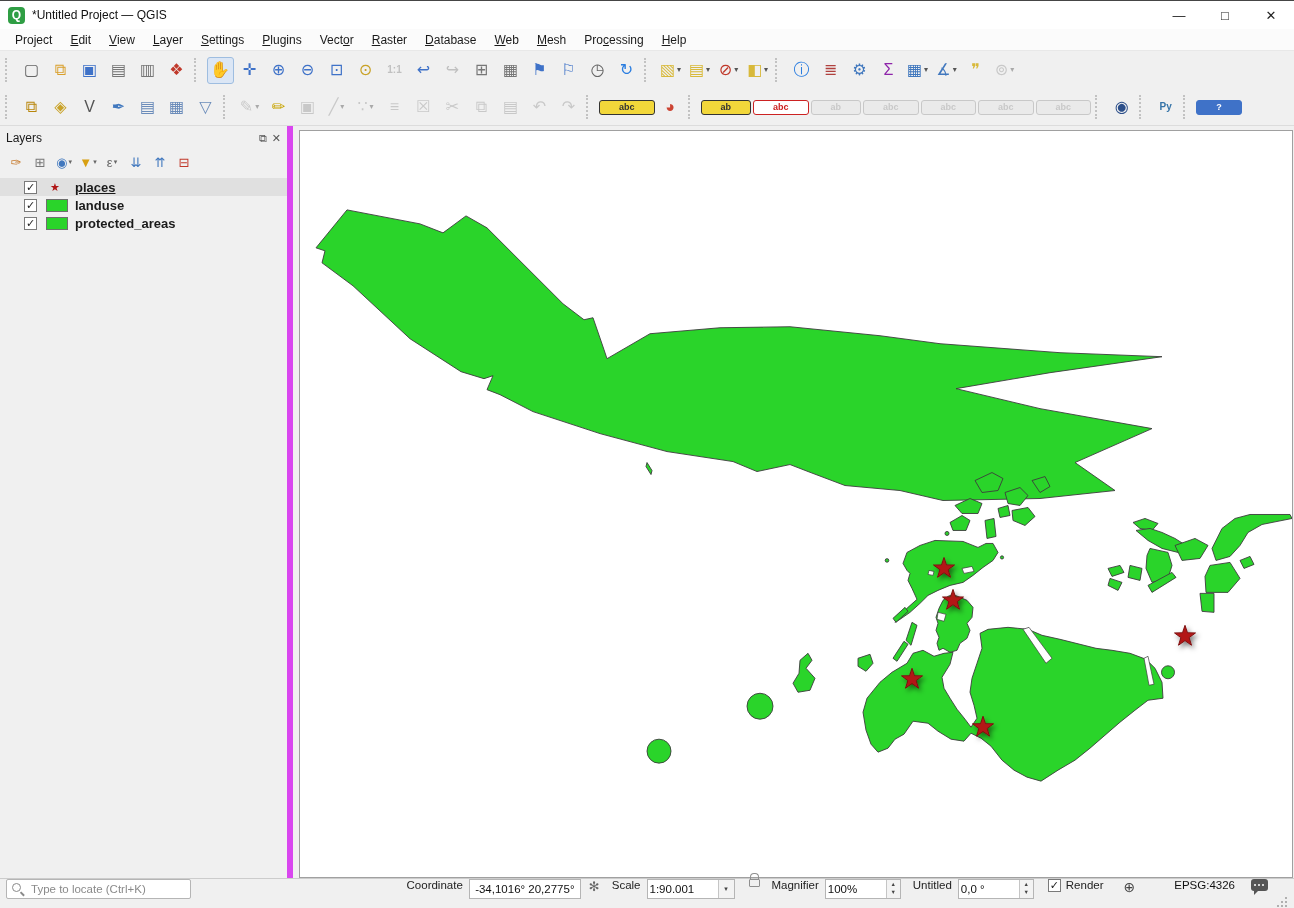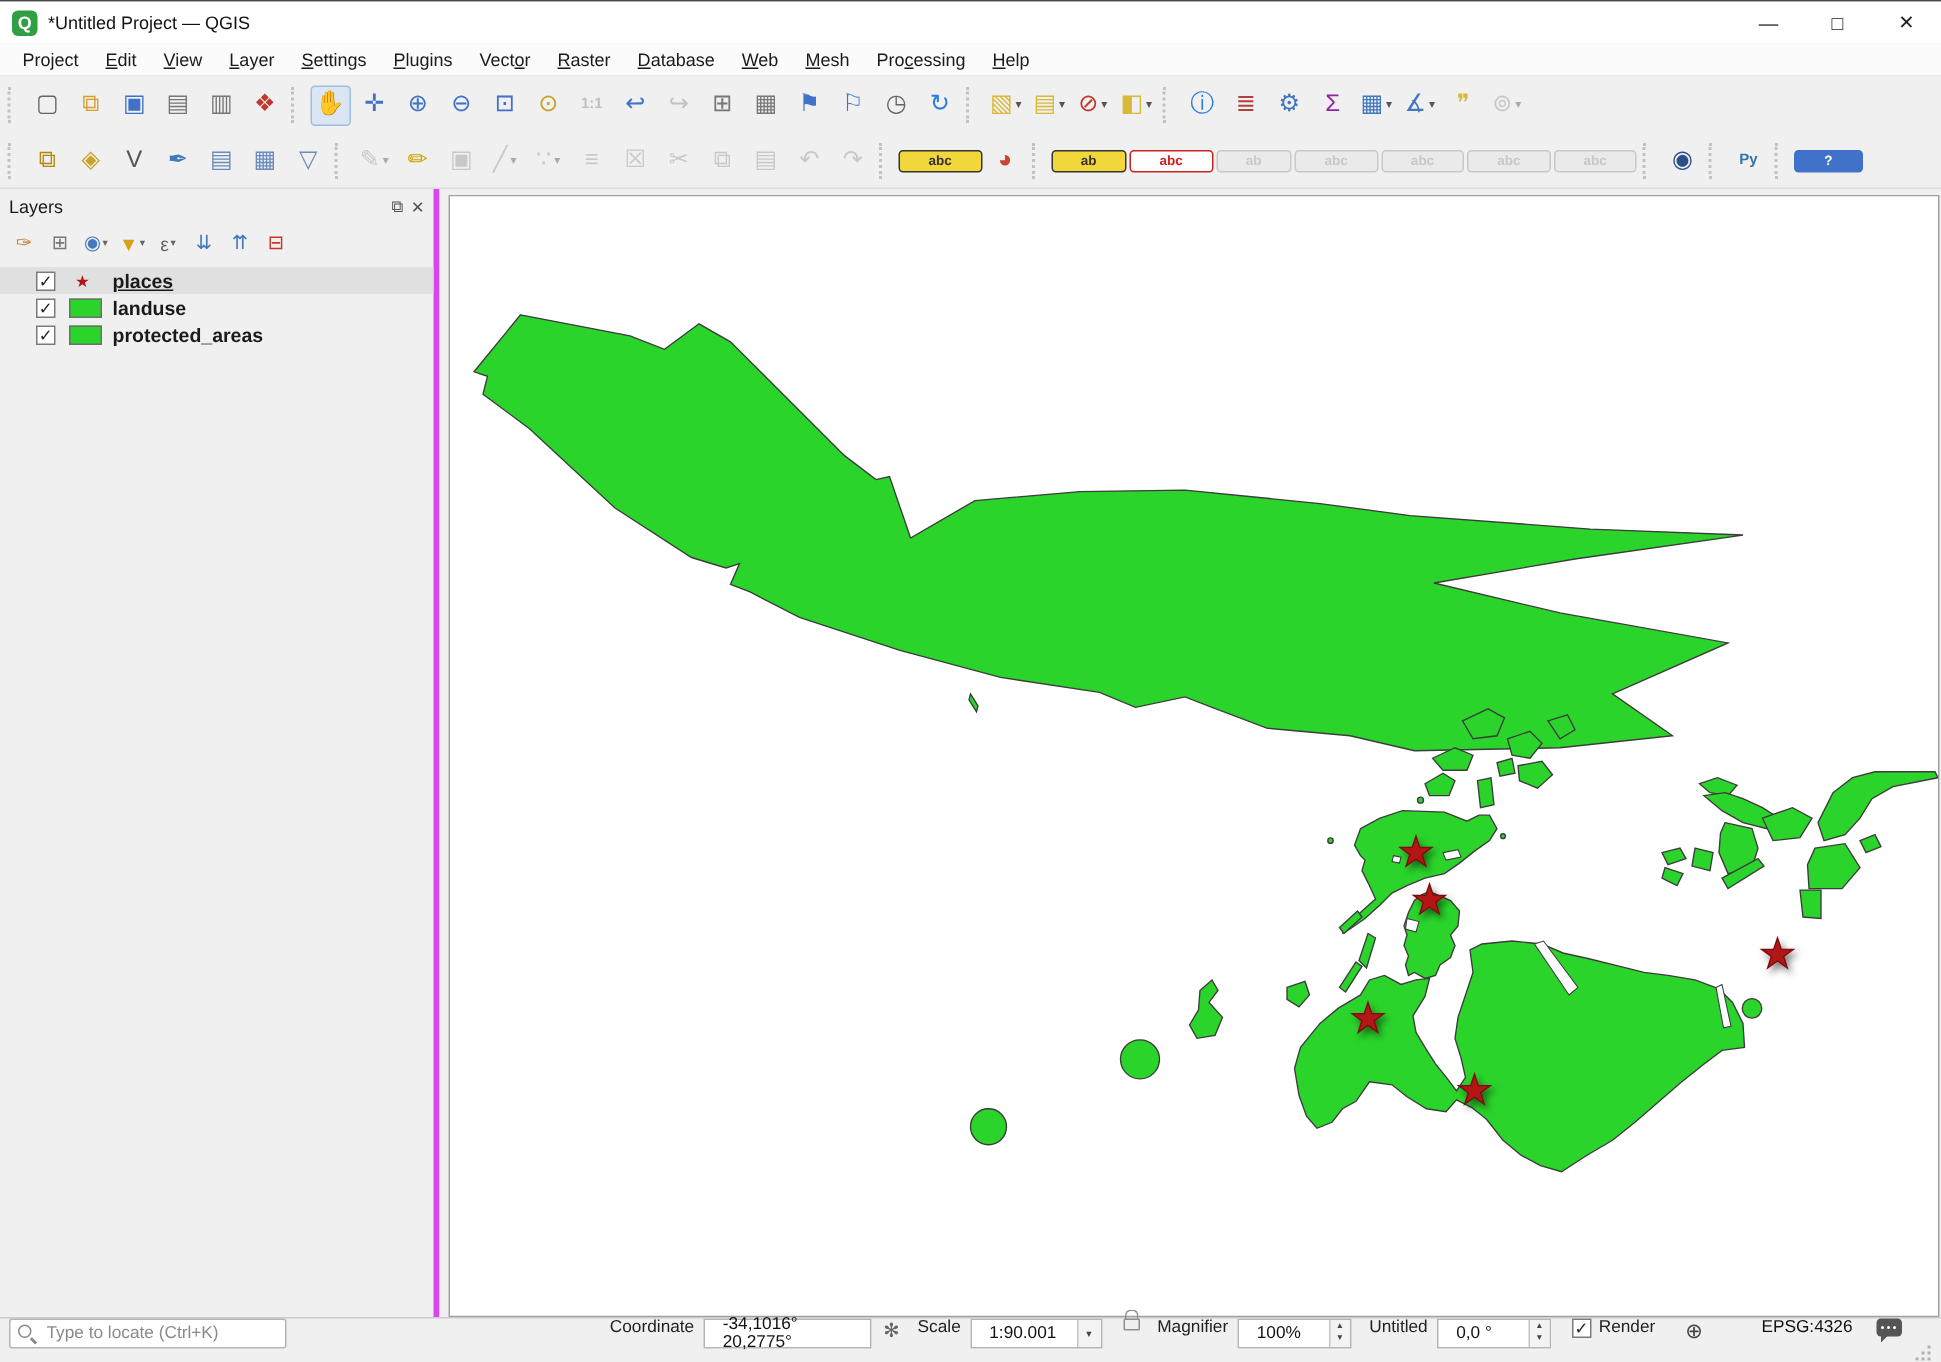--- a/index.html
+++ b/index.html
@@ -25,21 +25,21 @@
   #toolbar2 { height:37px; border-bottom:1px solid #dcdcdc; }
   .grip { width:8px; height:24px; border-left:2px dotted #c2c2c2; margin:0 4px 0 3px; }
   .tbtn { min-width:27px; height:27px; margin:0 1px; border-radius:3px; display:flex; align-items:center; justify-content:center; font-size:16px; line-height:1; position:relative; }
   .tbtn.active { background:#dbe6f5; border:1px solid #9ebde0; }
   .tbtn.disabled { opacity:0.45; filter:grayscale(100%);text-align:right; }
   .tbtn .dd { font-size:8px; color:#555; margin-left:2px; }
   .tbtn .pill { font-size:9px; font-weight:bold; padding:2px 19px; border-radius:3px; letter-spacing:0; }
   .glyph1-1 { font-size:10px; font-weight:bold; }
   
   .main { flex:1 1 auto; display:flex; min-height:0; }
-  .panel { width:293px; flex:0 0 auto; background:#f0f0f0; border-right:4px solid #d946ef; padding-top:2px; }
+  .panel { width:293px; flex:0 0 auto; background:#f0f0f0; border-right:6px solid #d946ef; padding-top:2px; }
   .panel-header { height:20px; display:flex; align-items:center; padding:0 6px; }
   .panel-title { font-size:12px; color:#1a1a1a; }
   .panel-header .ph-btns { margin-left:auto; display:flex; gap:5px; color:#555; font-size:11px; }
   .panel-tools { height:28px; display:flex; align-items:center; padding:0 4px; }
   .ptool { width:24px; height:22px; display:flex; align-items:center; justify-content:center; font-size:13px; margin right:1px; }
   .ptool .dd { font-size:7px; color:#666; margin-left:1px; }
   .layer-tree { margin-top:2px; }
   .layer-row { height:18px; display:flex; align-items:center; padding-left:24px; }
   .layer-row.selected { background:#e0e0e0; }
   .cbx { width:13px; height:13px; background:#fff; border:1px solid #7a7a7a; display:flex; align-items:center; justify-content:center; font-size:11px; color:#222; margin-right:9px; flex:0 0 auto; }
@@ -51,21 +51,21 @@
   .map { flex:1 1 auto; margin:4px 1px 0 0; background:#ffffff; border:1px solid #a0a0a0; min-width:0; }
   .map svg { width:100%; height:100%; display:block; }
   
   .statusbar { height:30px; flex:0 0 auto; background:#f0f0f0; border-top:1px solid #cccccc; display:flex; padding:0 6px; font-size:11.5px; color:#222; }
   .locate { position:relative; width:185px; height:20px; }
   .locate input { width:100%; height:100%; border:1px solid #b5b5b5; border-radius:2px; padding:0 4px 0 24px; font-family:inherit; font-size:11.5px; color:#333; background:#fff; }
   .locate input::placeholder { color:#8a8a8a; }
   .mag-icon { position:absolute; left:6px; top:4px; width:9px; height:9px; border:1.5px solid #8a8a8a; border-radius:50%; }
   .mag-icon::after { content:""; position:absolute; width:5px; height:1.5px; background:#8a8a8a; transform:rotate(45deg); left:7px; top:9px; }
   .sb-label { margin:0 6px 0 12px; color:#222; }
-  .sb-box { background:#fff; border:1px solid #b5b5b5; height:20px; display:flex; align-items:center; padding:0 12px; font-size:11.5px; color:#111; }
+  .sb-box { background:#fff; border:1px solid #b5b5b5; height:20px; display:flex; align-items:center; padding:0 2px; font-size:11.5px; color:#111; }
   .coord-box { width:112px; justify-content:center; }
   .combo { width:88px; position:relative; padding-right:18px; }
   .combo .arrow-btn { position:absolute; right:0; top:0; width:16px; height:100%; border-left:1px solid #c5c5c5; display:flex; align-items:center; justify-content:center; font-size:7px; color:#444; background:#f3f3f3; }
   .spin { width:76px; position:relative; padding-right:16px; }
   .spin .spin-btns { position:absolute; right:0; top:0; width:14px; height:100%; border-left:1px solid #c5c5c5; display:flex; flex-direction:column; align-items:center; justify-content:center; font-size:5.5px; color:#444; background:#f3f3f3; line-height:1.4; }
   .lock { width:11px; height:8px; border:1.3px solid #8f8f8f; border-radius:1px; position:relative; margin:0 0 0 14px; }
   .lock::before { content:""; position:absolute; width:7px; height:6px; border:1.3px solid #8f8f8f; border-bottom:none; border-radius:4px 4px 0 0; left:0.5px; top:-7px; }
   .sb-icon { color:#666; font-size:13px; margin-left:8px; }
   .crs-globe { color:#444; font-size:14px; margin-left:14px; margin-right:3px; }
   .crs-text { color:#111;margin-left:36px; }

